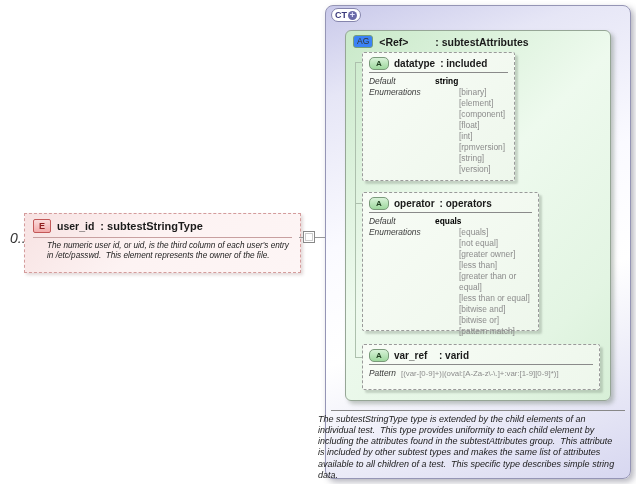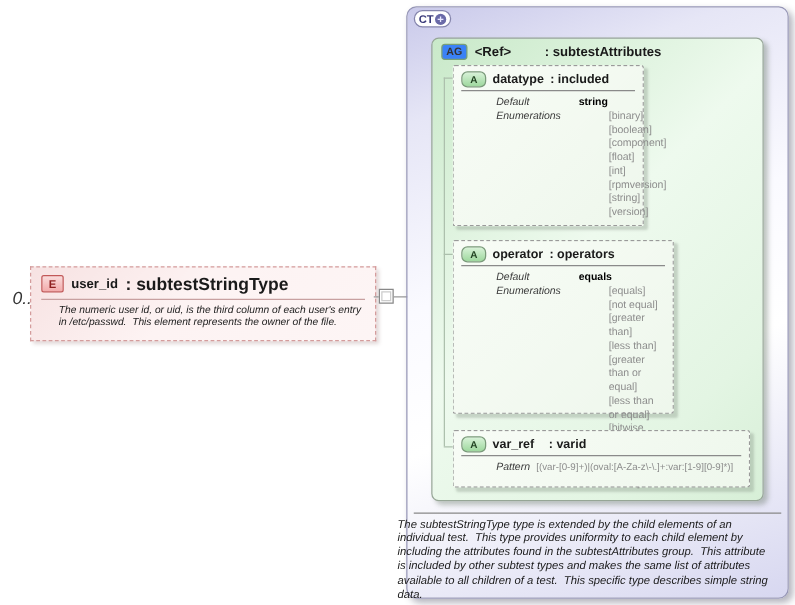--- a/index.html
+++ b/index.html
@@ -18,21 +18,21 @@
     border:1px dashed #d49c9c; box-sizing:border-box;
     box-shadow:2px 2px 3px rgba(160,130,130,0.3);
   }
   .elem-header { display:flex; align-items:center; gap:6px; padding:5px 8px 2px; }
   .e-badge {
     display:inline-flex; align-items:center; justify-content:center;
     width:16px; height:12px; font-size:9px; font-weight:bold; color:#8e1f1f;
     background:linear-gradient(#fadcdc,#f2aaaa); border:1px solid #c25858; border-radius:2px;
   }
   .elem-name { font-size:10.5px; font-weight:bold; color:#1a1a1a; min-width:37px; }
-  .elem-type { font-size:14px; font-weight:bold; color:#1a1a1a; }
+  .elem-type { font-size:11px; font-weight:bold; color:#1a1a1a; }
   .elem-sep { border-top:1px solid #c8a0a0; margin:2px 8px 2px; }
   .elem-annot {
     padding:1px 8px; font-size:8.2px; font-style:italic; color:#222;
     line-height:1.25; white-space:pre-wrap;margin-left:14px;
   }
   
   .conn-h { position:absolute; left:299px; top:237px; width:27px; height:1px; background:#999; }
   .conn-sq {
     position:absolute; left:303px; top:231px; width:12px; height:12px;
     background:#fff; border:1px solid #888; box-sizing:border-box; z-index:3;
@@ -59,21 +59,21 @@
   .ct-title { font-size:11px; font-weight:bold; color:#111; }
   
   .ag-box {
     position:absolute; left:345px; top:30px; width:266px; height:371px;
     border:1px solid #96a696; border-radius:6px; box-sizing:border-box;
     background:linear-gradient(135deg,#c9e9c9 0%,#eefaee 45%,#e3f5e3 80%,#d7efd7 100%);
     box-shadow:3px 3px 4px rgba(100,115,100,0.4); z-index:1;
   }
   .ag-header { position:absolute; left:353px; top:35px; display:flex; align-items:center; gap:6px; z-index:2; }
   .ag-badge {
-    padding:0 3px; font-size:8.5px; font-weight:bold; color:#333;
+    padding:0 3px; font-size:8.5px; font-weight:normal; color:#333;
     background:#3b82f6; border:1px solid #78a078; border-radius:3px; line-height:11px;
   }
   .ag-name { font-size:10.5px; font-weight:bold; color:#1a1a1a; min-width:50px; }
   .ag-type { font-size:10.5px; font-weight:bold; color:#1a1a1a; }
   
   .trunk-v { position:absolute; left:355px; top:62px; width:1px; height:295px; background:#adc0ad; z-index:1; }
   .stub { position:absolute; left:355px; width:8px; height:1px; background:#adc0ad; z-index:1; }
   
   .attr-box {
     position:absolute; box-sizing:border-box; z-index:2;
@@ -87,21 +87,21 @@
     width:18px; height:11px; border-radius:5px;
     background:linear-gradient(#d8f2d8,#9ed89e); border:1px solid #7a9a7a;
     font-size:8px; font-weight:bold; color:#1f3f1f;
   }
   .attr-name { font-size:10px; font-weight:bold; color:#1a1a1a; }
   .attr-name.wide { min-width:40px; }
   .attr-type { font-size:10px; font-weight:bold; color:#1a1a1a; }
   .attr-sep { border-top:1px solid #8a8a8a; margin:1px 6px 3px; }
   .attr-rows {
     display:grid; grid-template-columns:66px 1fr; padding:0 6px;
-    font-size:8.4px; line-height:11px;margin-left:28px;
+    font-size:8.4px; line-height:11px;
   }
   .attr-rows.pattern-grid { grid-template-columns:32px 1fr; }
   .row-label { font-style:italic; color:#3a3a3a; }
   .row-value { font-weight:bold; color:#000; }
   .enum-list { color:#8c8c8c;padding-left:24px; }
   .pattern-value { color:#8c8c8c; font-size:7.8px; }
   
   .ct-sep { position:absolute; left:331px; top:410px; width:294px; height:1px; background:#888; z-index:2; }
   .ct-desc {
     position:absolute; left:318px; top:414px; width:297px;
@@ -157,21 +157,21 @@
       <span class="attr-name">datatype</span>
       <span class="attr-type">: included</span>
     </div>
     <div class="attr-sep"></div>
     <div class="attr-rows">
       <div class="row-label">Default</div>
       <div class="row-value">string</div>
       <div class="row-label">Enumerations</div>
       <div class="enum-list">
           <div>[binary]</div>
-          <div>[boolean]</div>
+          <div>[element]</div>
           <div>[component]</div>
           <div>[float]</div>
           <div>[int]</div>
           <div>[rpmversion]</div>
           <div>[string]</div>
           <div>[version]</div>
         </div>
     </div>
   </div>
 
@@ -182,21 +182,21 @@
       <span class="attr-type">: operators</span>
     </div>
     <div class="attr-sep"></div>
     <div class="attr-rows">
       <div class="row-label">Default</div>
       <div class="row-value">equals</div>
       <div class="row-label">Enumerations</div>
       <div class="enum-list">
           <div>[equals]</div>
           <div>[not equal]</div>
-          <div>[greater than]</div>
+          <div>[greater owner]</div>
           <div>[less than]</div>
           <div>[greater than or equal]</div>
           <div>[less than or equal]</div>
           <div>[bitwise and]</div>
           <div>[bitwise or]</div>
           <div>[pattern match]</div>
         </div>
     </div>
   </div>
 

